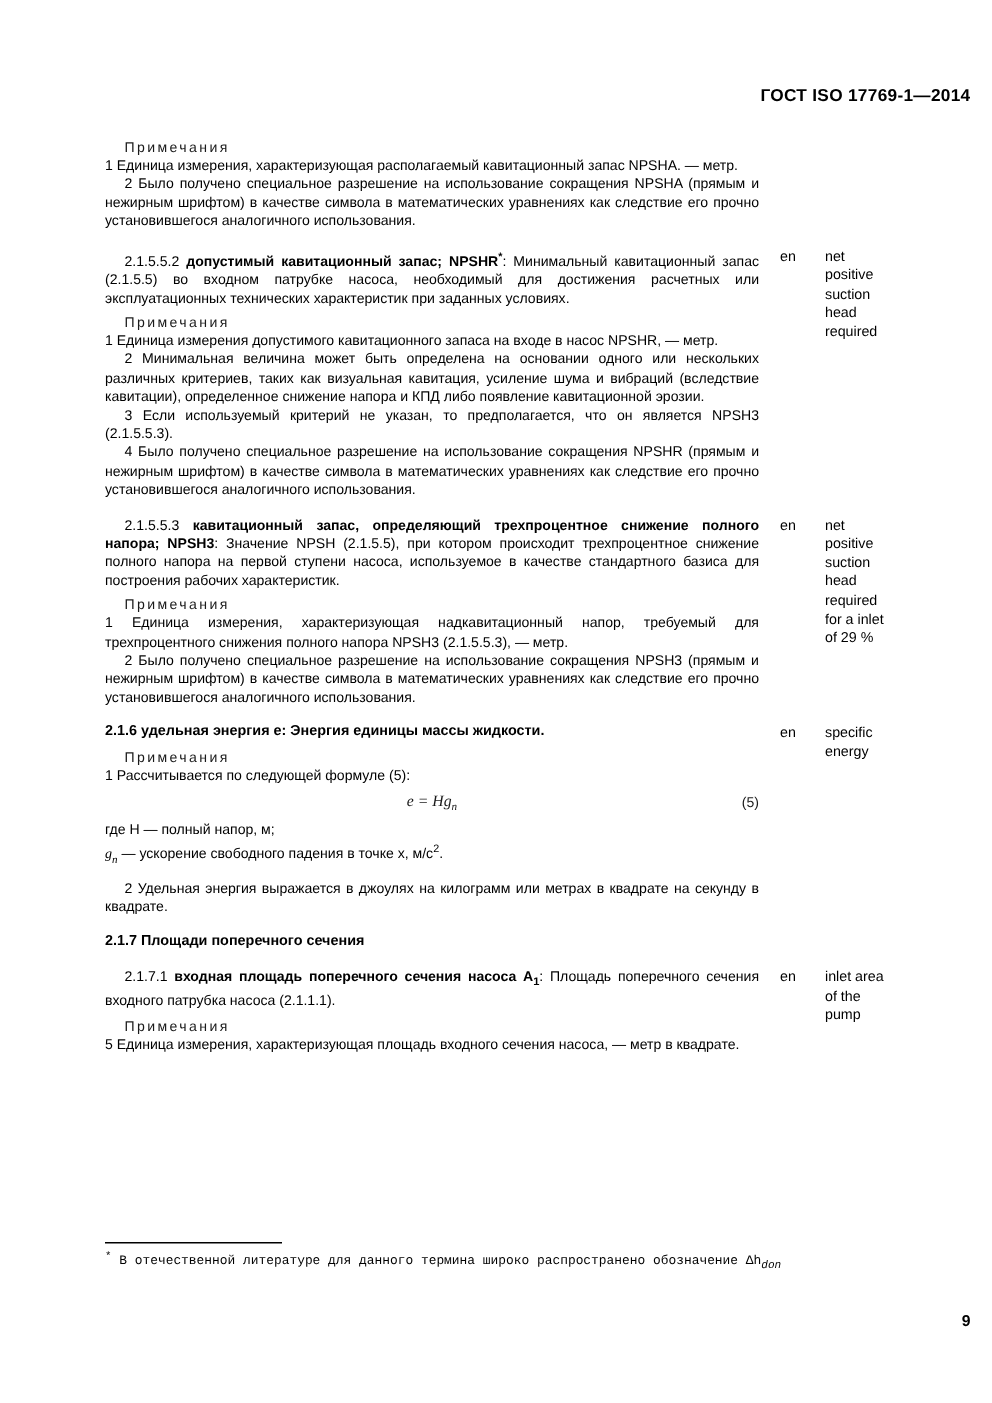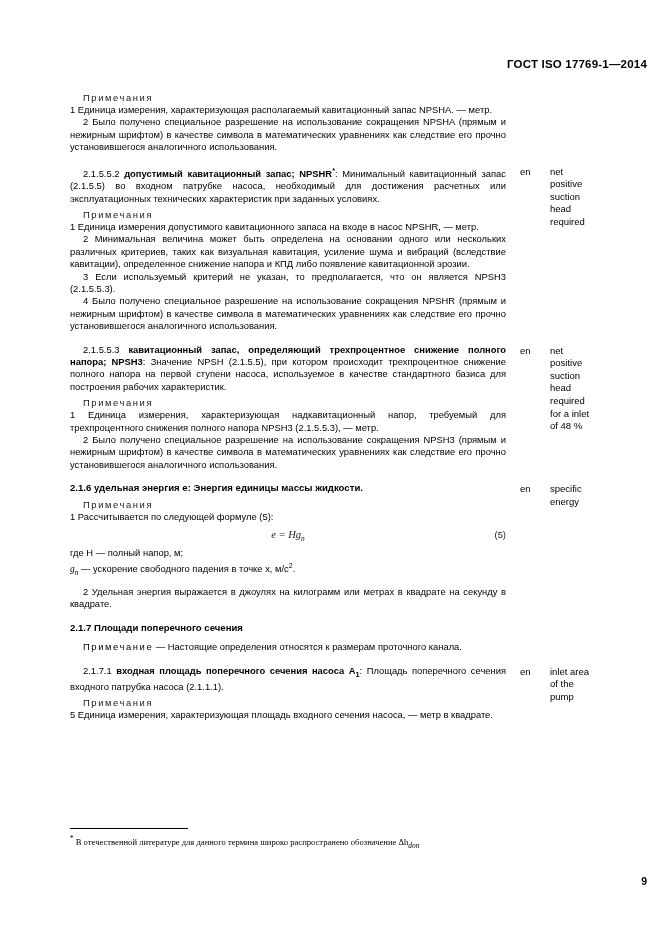--- a/index.html
+++ b/index.html
@@ -123,21 +123,21 @@
     left: 42px;
     bottom: 106px;
     width: 118px;
     border-top: 1px solid #000;
   }
   .footnote {
     position: absolute;
     left: 42px;
     bottom: 84px;
     width: 560px;
-    font-family: Liberation Serif, serif;
+    font-family: Liberation Mono, monospace;
     font-size: 8.6px;
     line-height: 11px;
     color: #000;
   }
   .page-num {
     position: absolute;
     right: 42px;
     bottom: 48px;
     font-family: "Liberation Sans", sans-serif;
     font-size: 10.5px;
@@ -192,21 +192,21 @@
         <p class="ind">2 Было получено специальное разрешение на использование сокращения NPSH3 (прямым и нежирным шрифтом) в качестве символа в математических уравнениях как следствие его прочно установившегося аналогичного использования.</p>
       </div>
       <div class="col-en">en</div>
       <div class="col-term">
         <div>net</div>
         <div>positive</div>
         <div>suction</div>
         <div>head</div>
         <div>required</div>
         <div>for a inlet</div>
-        <div>of 48 %</div>
+        <div>of 29 %</div>
       </div>
     </div>
 
     <div class="row blk">
       <div class="col-main">
         <p class="spaced-head"><span>2.1.6</span><span>&nbsp;</span><span class="bold">удельная энергия e</span><span class="bold">: Энергия единицы массы жидкости.</span></p>
         <div class="note-title">Примечания</div>
         <p class="noind">1 Рассчитывается по следующей формуле (5):</p>
         <div class="formula-row">
           <div class="formula"><span>e = Hg</span><span class="sub">n</span></div>
@@ -219,21 +219,20 @@
       <div class="col-en">en</div>
       <div class="col-term">
         <div>specific</div>
         <div>energy</div>
       </div>
     </div>
 
     <div class="row blk">
       <div class="col-main">
         <p class="spaced-head"><span>2.1.7</span><span>&nbsp;</span><span class="bold">Площади поперечного сечения</span></p>
-        <p class="ind blk-sm"><span style="letter-spacing:1.6px">Примечание</span><span> — Настоящие определения относятся к размерам проточного канала.</span></p>
       </div>
       <div class="col-en"></div>
       <div class="col-term"></div>
     </div>
 
     <div class="row blk">
       <div class="col-main">
         <p class="ind"><span>2.1.7.1</span><span>&nbsp;</span><span class="bold">входная площадь поперечного сечения насоса A</span><span class="sub bold">1</span><span>: Площадь поперечного сечения входного патрубка насоса (2.1.1.1).</span></p>
         <div class="note-title">Примечания</div>
         <p class="noind">5 Единица измерения, характеризующая площадь входного сечения насоса, — метр в квадрате.</p>

